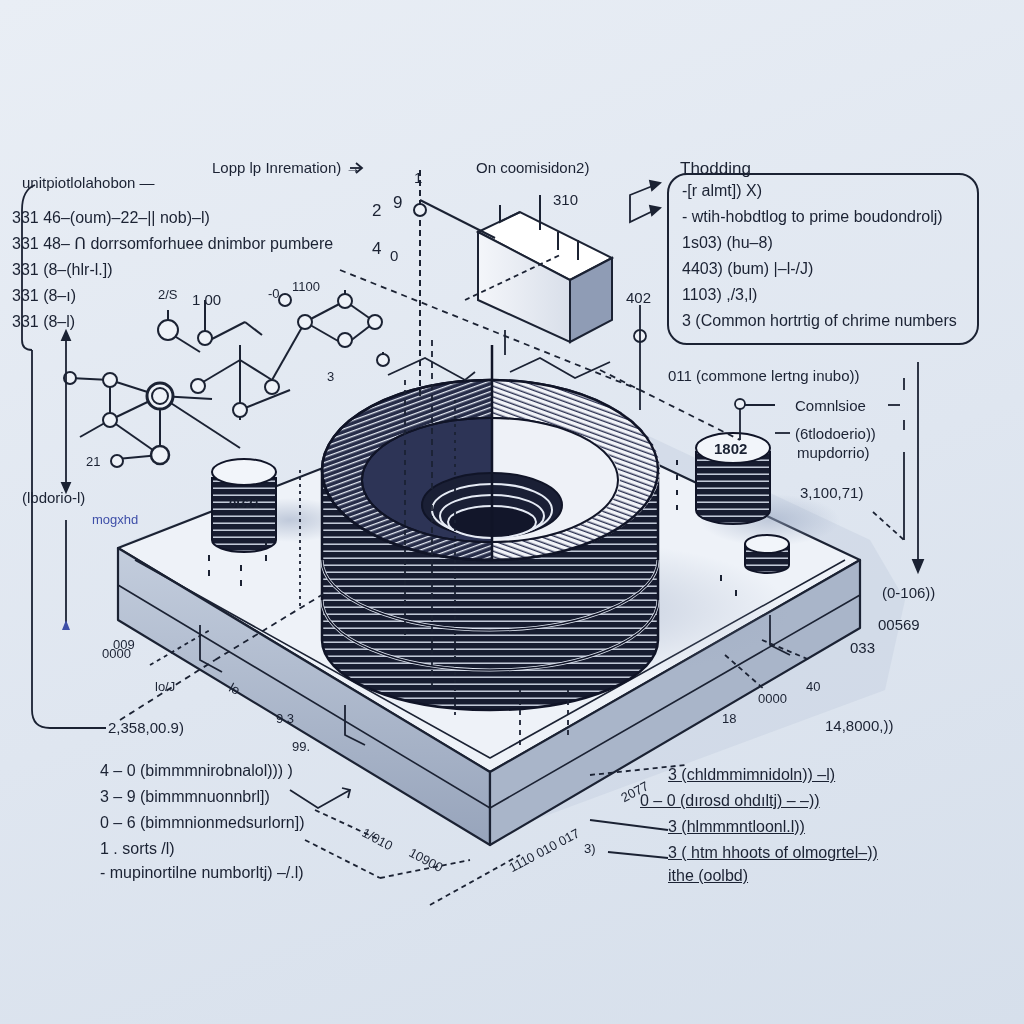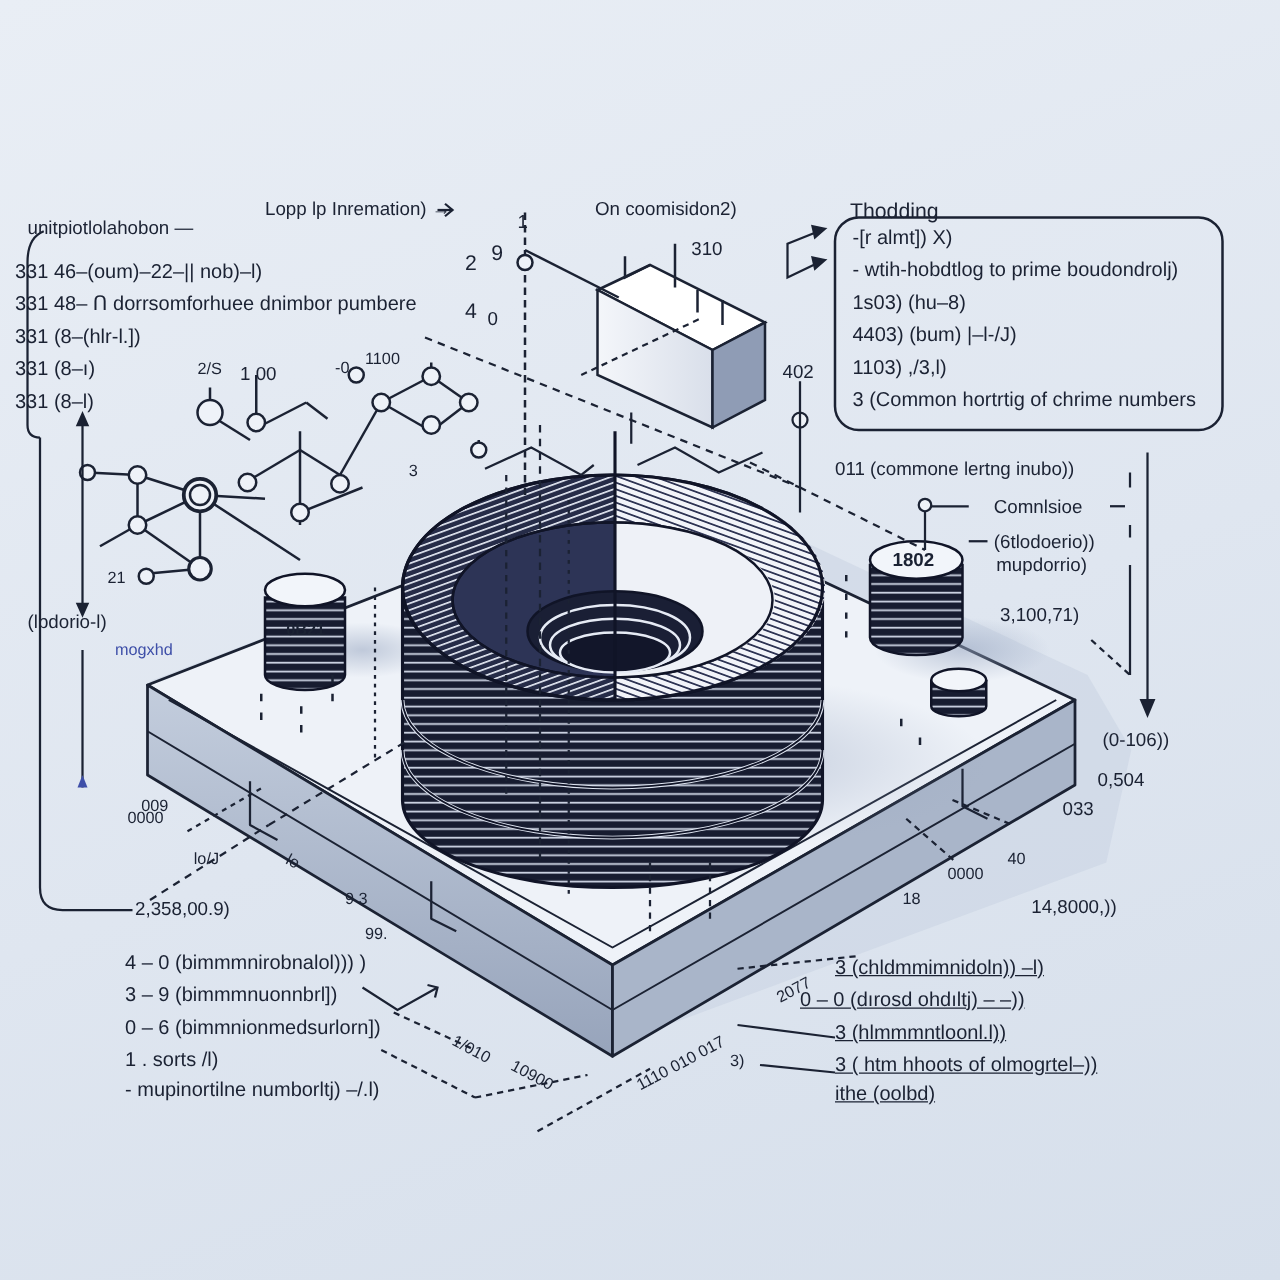--- a/index.html
+++ b/index.html
@@ -285,21 +285,21 @@
   <div class="line">1103) ,/3,l)</div>
   <div class="line">3 (Common hortrtig of chrime numbers</div>
 </div>
 
 <div class="lbl md" style="left:668px;top:368px;">011 (commone lertng inubo))</div>
 <div class="lbl md" style="left:795px;top:398px;">Comnlsioe</div>
 <div class="lbl md" style="left:795px;top:426px;text-align:center;">(6tlodoerio))</div>
 <div class="lbl md" style="left:797px;top:445px;">mupdorrio)</div>
 <div class="lbl md" style="left:800px;top:485px;">3,100,71)</div>
 <div class="lbl md" style="left:882px;top:585px;">(0-106))</div>
-<div class="lbl md" style="left:878px;top:617px;">0,504</div>
+<div class="lbl md" style="left:878px;top:617px;">00569</div>
 <div class="lbl md" style="left:850px;top:640px;">033</div>
 <div class="lbl md" style="left:825px;top:718px;text-align:center;">14,8000,))</div>
 
 <div class="lbl md" style="left:22px;top:490px;">(lbdorio-l)</div>
 <div class="lbl sm accent" style="left:78px;top:513px;">mogxhd</div>
 <div class="lbl sm" style="left:74px;top:638px;margin-left:39px;">009</div>
 <div class="lbl sm" style="left:102px;top:647px;">0000</div>
 <div class="lbl sm" style="left:155px;top:680px;">lo/J</div>
 <div class="lbl md" style="left:108px;top:720px;">2,358,00.9)</div>
 <div class="lbl sm" style="left:252px;top:712px;margin-left:24px;">9 3</div>

